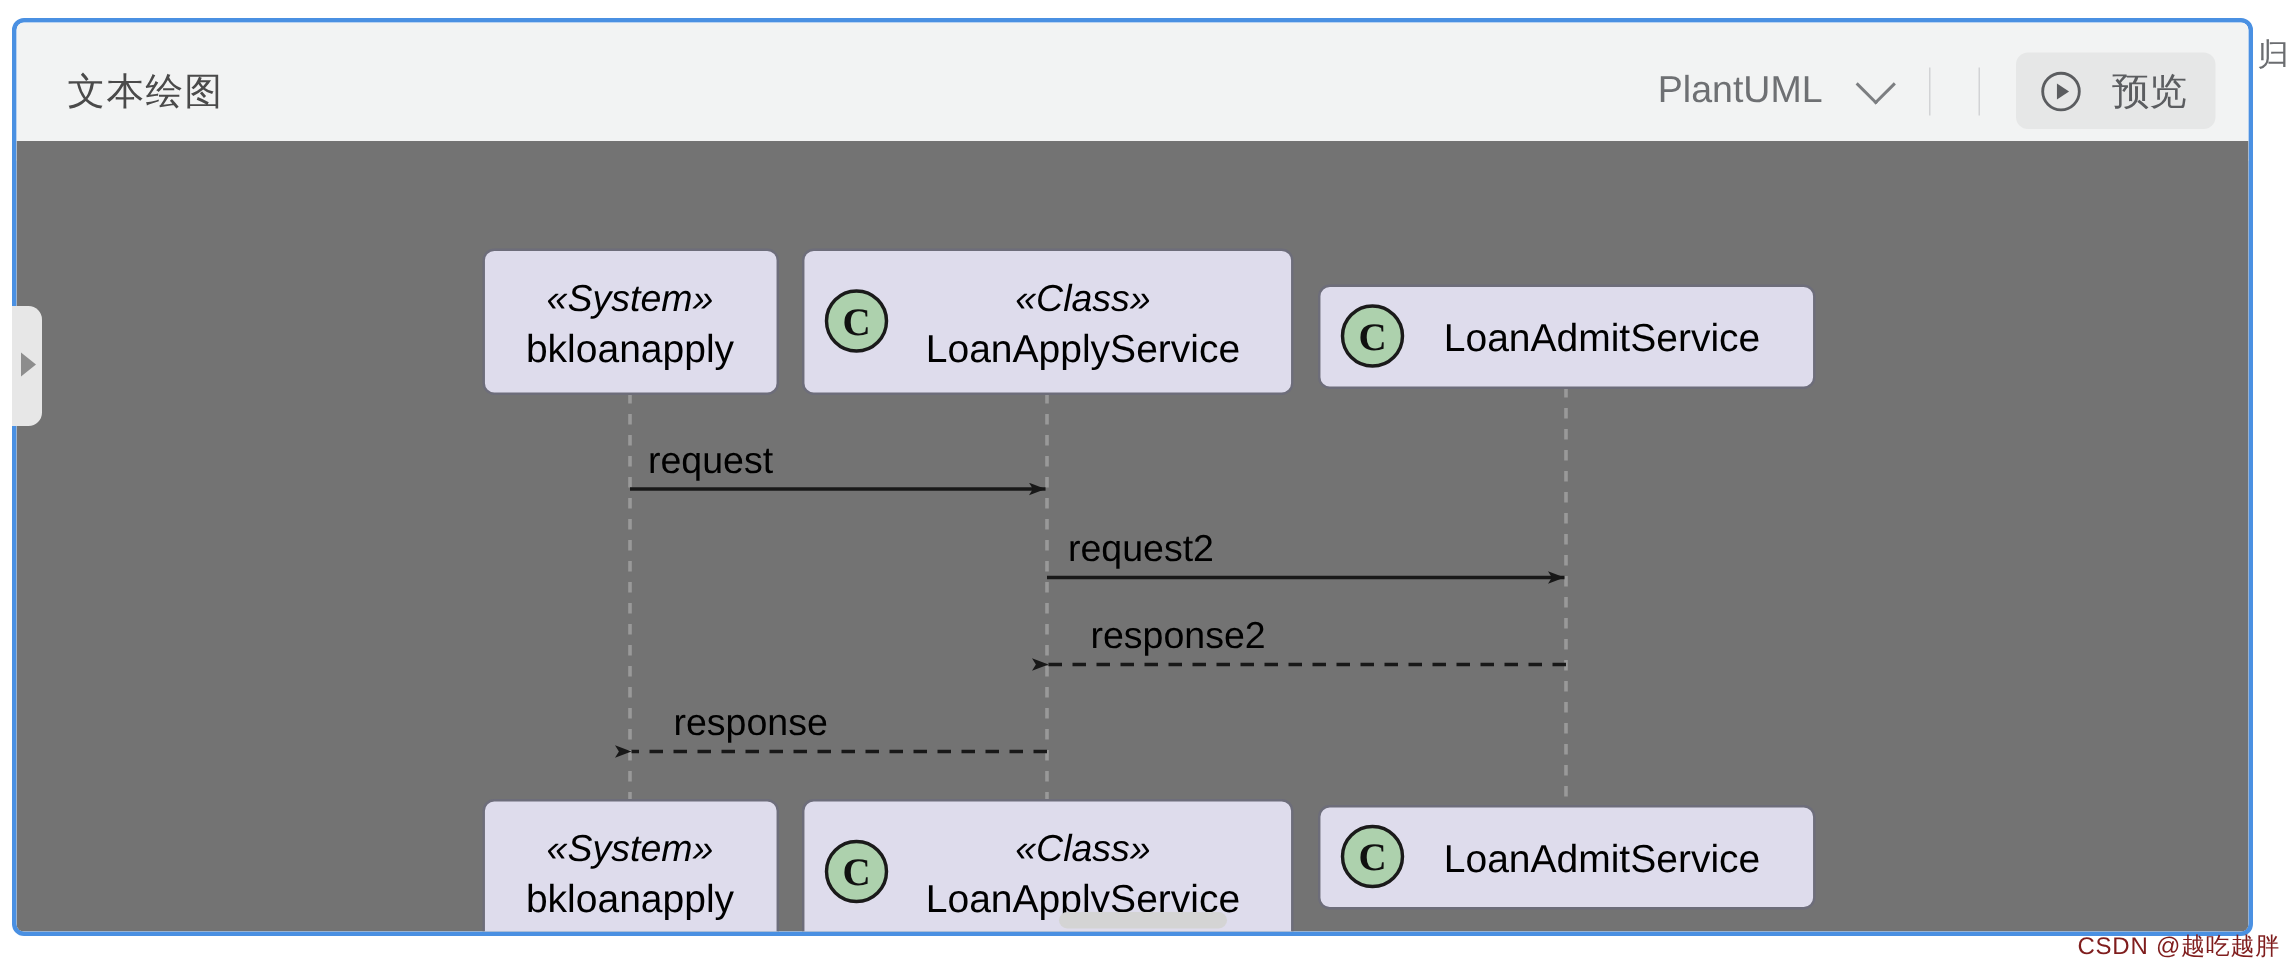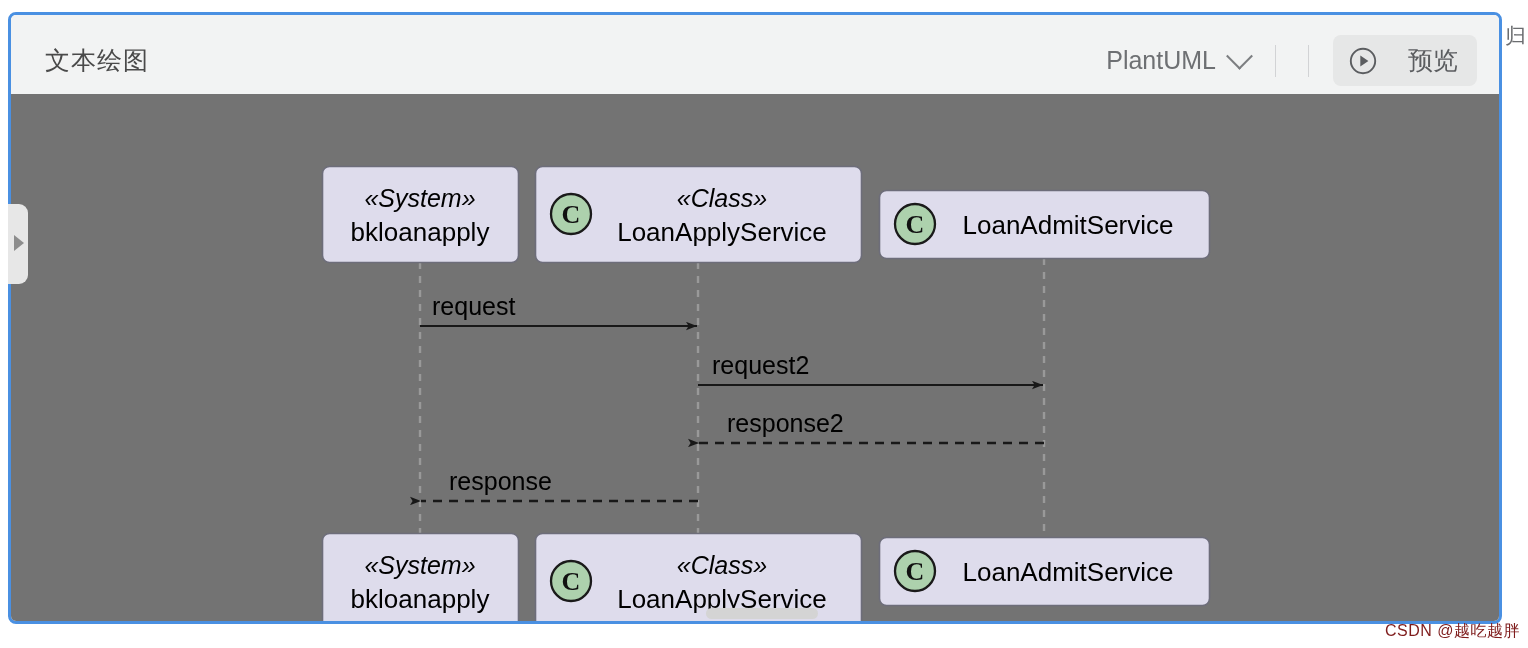--- a/index.html
+++ b/index.html
@@ -52,21 +52,21 @@
   .header-right {
     margin-left: auto;
     margin-right: 22px;
     display: flex;
     align-items: center;
     height: 100%;
   }
   .hdr-menu {
     display: flex;
     align-items: center;
-    gap: 14px;
+    gap: 26px;
     padding: 6px 10px;
     color: #6e7073;
     font-size: 25px;
     cursor: pointer;
     white-space: nowrap;
   }
   .chev {
     display: inline-block;
     width: 17px;
     height: 17px;
@@ -76,21 +76,21 @@
   }
   .hdr-sep {
     width: 1px;
     height: 32px;
     background: #d2d3d5;
     margin: 0 16px;
   }
   .preview-btn {
     display: flex;
     align-items: center;
-    gap: 31px;
+    gap: 20px;
     background: #e6e7e7;
     border-radius: 8px;
     padding: 9px 19px 9px 16px;
     margin-left: 8px;
     cursor: pointer;
     color: #5b5d60;
     font-size: 25px;
     white-space: nowrap;
   }
   .play-circle {

